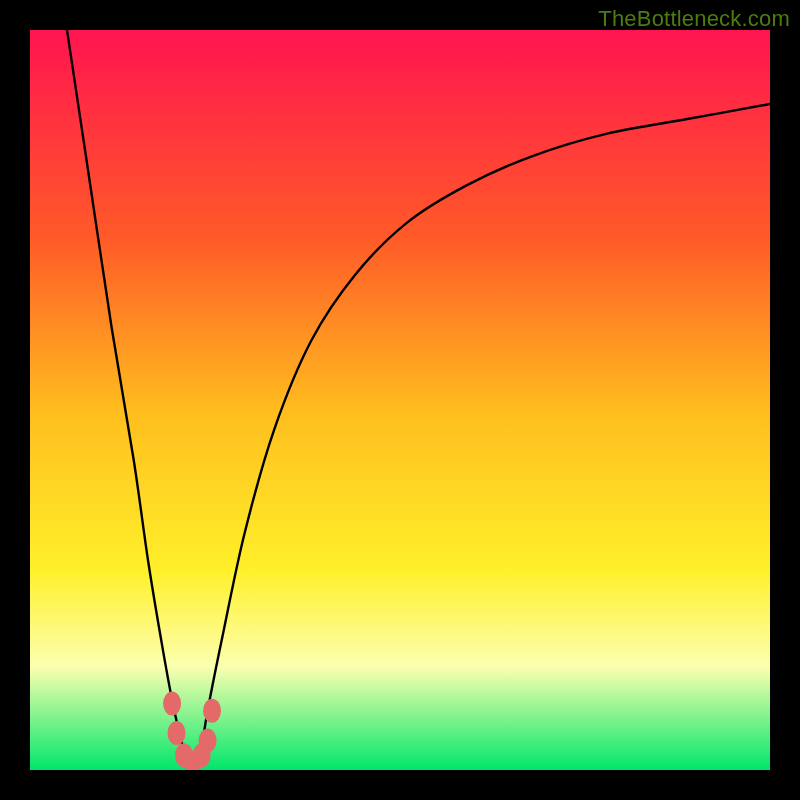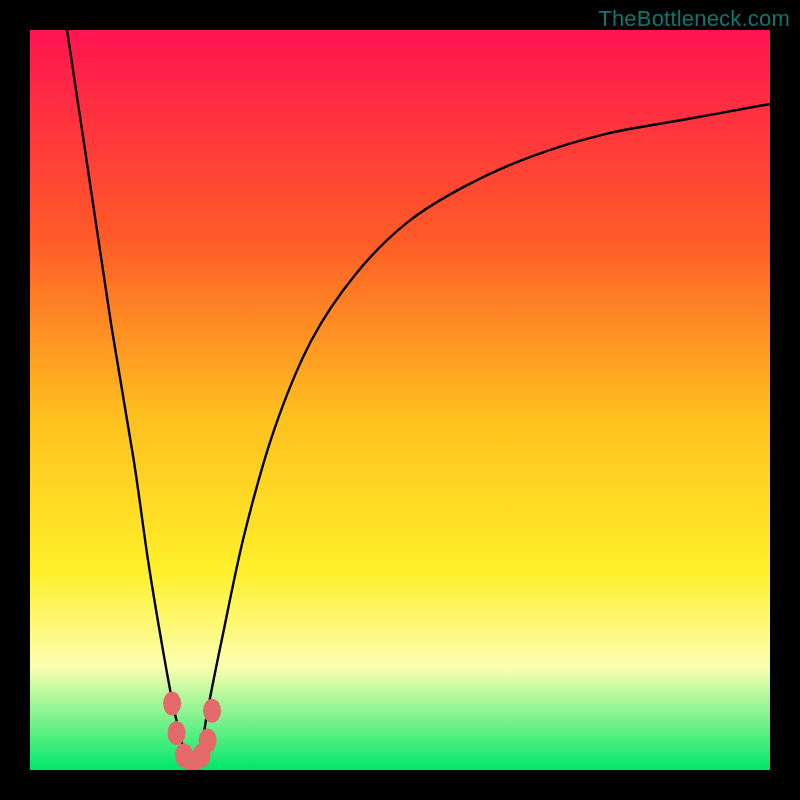--- a/index.html
+++ b/index.html
@@ -22,21 +22,21 @@
     left: 30px;
     top: 30px;
     width: 740px;
     height: 740px;
     
   }
   .watermark {
     position: absolute;
     top: 6px;
     right: 10px;
-    color: #0f766e;
+    color: #4d7c0f;
     font-size: 22px;
     font-weight: 500;
     letter-spacing: 0.2px;
     user-select: none;
   }
   svg { display: block; }
 </style>
 </head>
 <body>
 

